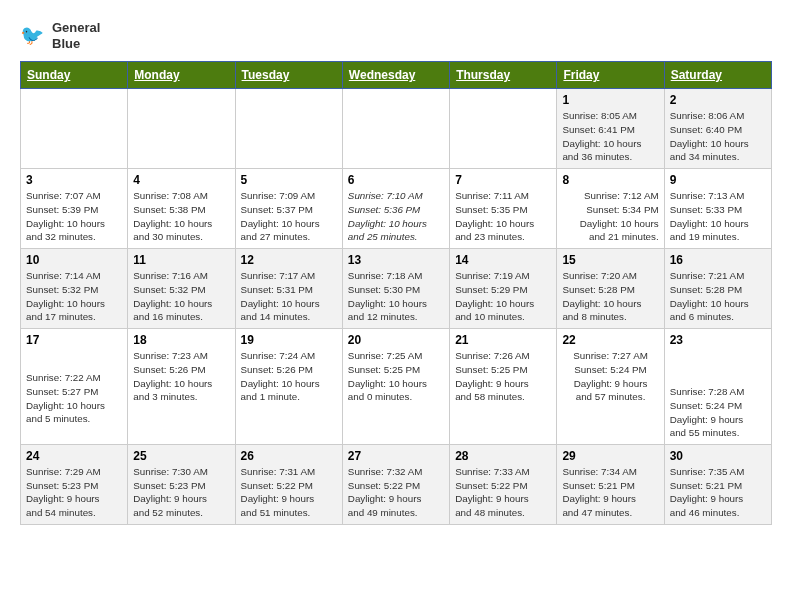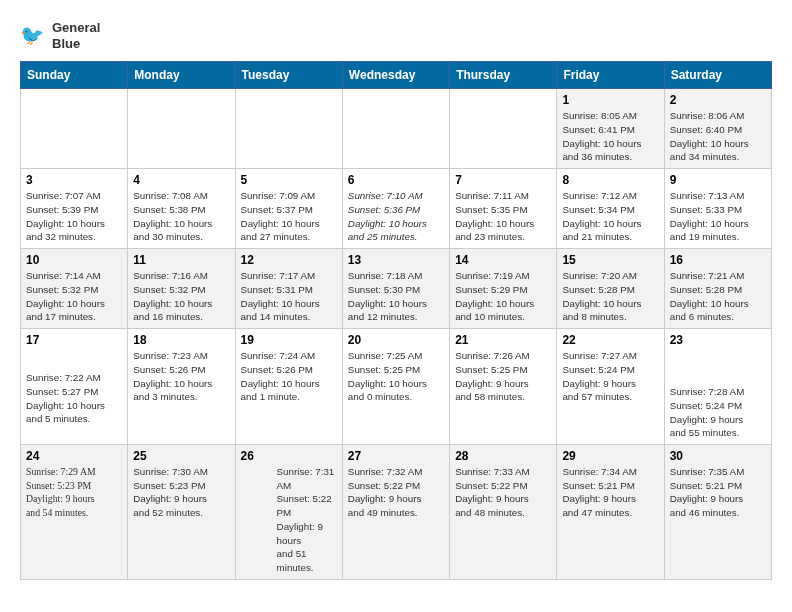--- a/index.html
+++ b/index.html
@@ -42,27 +42,28 @@
     .location {
       font-size: 15px;
       color: #555;
     }
     table {
       width: 100%;
       border-collapse: collapse;
       font-size: 10.5px;
     }
     thead tr th {
-      background-color: #0369a1;
+      background-color: #4d7c0f;
       color: #fff;
       text-align: left;
       padding: 6px 6px;
       font-size: 12px;
       font-weight: bold;
       border: 1px solid #3a5ea8;
+      text-decoration: underline;
     }
     tbody tr td {
       border: 1px solid #ccc;
       vertical-align: top;
       padding: 4px 5px;
       width: calc(100% / 7);
       height: 80px;
       background: #fff;
     }
     tbody tr:nth-child(odd) td {
@@ -163,21 +164,21 @@
         </td>
         <td>
           <span class="day-number">7</span>
           <div class="day-info" style="white-space: pre-line;">Sunrise: 7:11 AM
 Sunset: 5:35 PM
 Daylight: 10 hours
 and 23 minutes.</div>
         </td>
         <td>
           <span class="day-number">8</span>
-          <div class="day-info" style="white-space: pre-line;">Sunrise: 7:12 AM
+          <div class="day-info" style="white-space: pre-line; text-align: right;">Sunrise: 7:12 AM
 Sunset: 5:34 PM
 Daylight: 10 hours
 and 21 minutes.</div>
         </td>
         <td>
           <span class="day-number">9</span>
           <div class="day-info" style="white-space: pre-line;">Sunrise: 7:13 AM
 Sunset: 5:33 PM
 Daylight: 10 hours
 and 19 minutes.</div>
@@ -265,51 +266,51 @@
         </td>
         <td>
           <span class="day-number">21</span>
           <div class="day-info" style="white-space: pre-line;">Sunrise: 7:26 AM
 Sunset: 5:25 PM
 Daylight: 9 hours
 and 58 minutes.</div>
         </td>
         <td>
           <span class="day-number">22</span>
-          <div class="day-info" style="white-space: pre-line;">Sunrise: 7:27 AM
+          <div class="day-info" style="white-space: pre-line; text-align: center;">Sunrise: 7:27 AM
 Sunset: 5:24 PM
 Daylight: 9 hours
 and 57 minutes.</div>
         </td>
         <td>
           <span class="day-number">23</span>
           <div class="day-info" style="white-space: pre-line; margin-top: 38px;">Sunrise: 7:28 AM
 Sunset: 5:24 PM
 Daylight: 9 hours
 and 55 minutes.</div>
         </td>
       </tr>
       <tr>
         <td>
           <span class="day-number">24</span>
-          <div class="day-info" style="white-space: pre-line; font-family: Liberation Serif, serif;">Sunrise: 7:29 AM
+          <div class="day-info" style="white-space: pre-line;">Sunrise: 7:29 AM
 Sunset: 5:23 PM
 Daylight: 9 hours
 and 54 minutes.</div>
         </td>
         <td>
           <span class="day-number">25</span>
           <div class="day-info" style="white-space: pre-line;">Sunrise: 7:30 AM
 Sunset: 5:23 PM
 Daylight: 9 hours
 and 52 minutes.</div>
         </td>
         <td>
           <span class="day-number">26</span>
-          <div class="day-info" style="white-space: pre-line; margin-left: 36px;">Sunrise: 7:31 AM
+          <div class="day-info" style="white-space: pre-line;">Sunrise: 7:31 AM
 Sunset: 5:22 PM
 Daylight: 9 hours
 and 51 minutes.</div>
         </td>
         <td>
           <span class="day-number">27</span>
           <div class="day-info" style="white-space: pre-line;">Sunrise: 7:32 AM
 Sunset: 5:22 PM
 Daylight: 9 hours
 and 49 minutes.</div>

